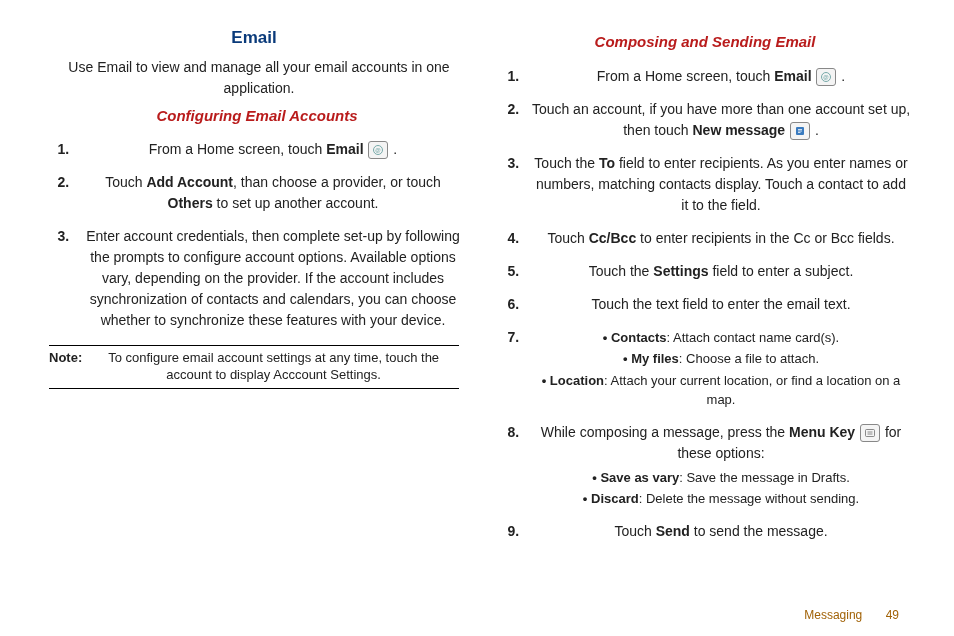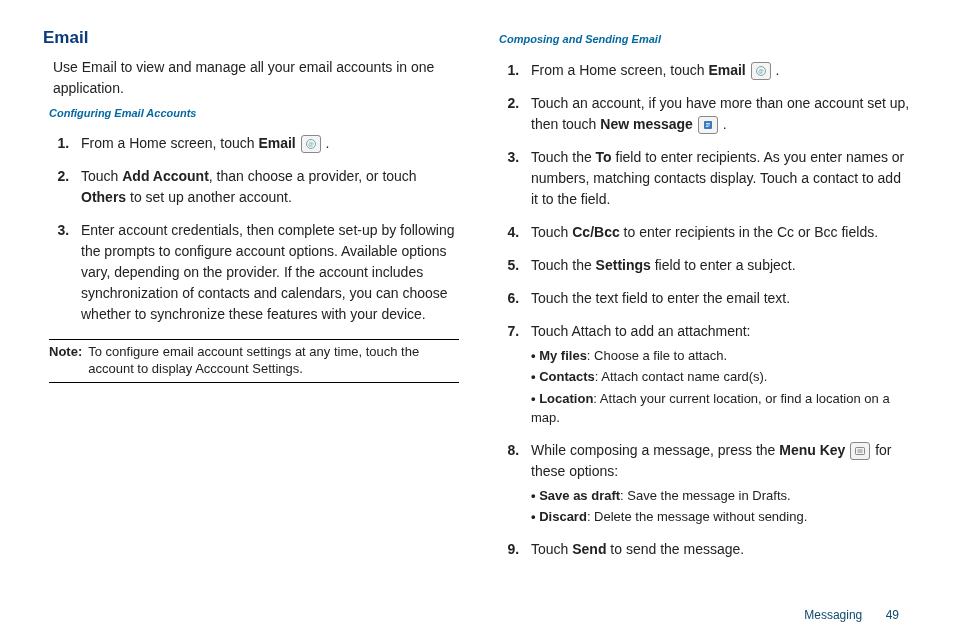--- a/index.html
+++ b/index.html
@@ -11,44 +11,45 @@
     font-family: Arial, Helvetica, sans-serif;
     font-size: 14px;
     color: #222;
   }
   .page {
     display: flex;
     padding: 25px 35px 18px 35px;
     box-sizing: border-box;
     height: 100%;
     position: relative;
+    text-align: center;
   }
   .col {
     flex: 1 1 50%;
     padding: 0 12px 0 8px;
     box-sizing: border-box;
     line-height: 1.5;
   }
   .col.right {
     padding: 0 8px 0 16px;
   }
   .h1 {
     color: #0a3a7a;
     font-weight: bold;
     font-size: 17px;
     margin-bottom: 6px;
   }
   .intro {
     margin: 0 0 0 10px;
   }
   .h2 {
-    color: #0369a1;
+    color: #b91c1c;
     font-weight: bold;
     font-style: italic;
-    font-size: 11px;
+    font-size: 15px;
     margin: 6px 0 6px 6px;
   }
   ol.steps {
     margin: 0 0 0 30px;
     padding: 0;
   }
   ol.steps > li {
     margin-bottom: 6px;
     padding-left: 4px;
     margin-top: 12px;
@@ -94,21 +95,21 @@
     display: flex;
     line-height: 1.3;
   }
   .note-label { font-weight: bold; margin-right: 4px; white-space: nowrap; }
   .note-text { flex: 1; padding-left: 2px;}
   .footer {
     position: absolute;
     bottom: 14px;
     right: 55px;
     font-size: 12px;
-    color: #0c4a6e;
+    color: #a16207;
   }
   .footer .chapter { margin-right: 20px; }
 </style>
 </head>
 <body>
 
 <div class="page">
 
   <div class="col left">
     <div class="h1">Email</div>
@@ -183,40 +184,39 @@
       </li>
       <li>
         <span class="step-body">
           <span>Touch the </span><span class="bold">Settings</span><span> field to enter a subject.</span>
         </span>
       </li>
       <li>
         <span class="step-body">Touch the text field to enter the email text.</span>
       </li>
       <li>
-        <span class="step-body">Touch Attach to add an attachment:</span>
         <ul class="sub-bullets">
+          <li><span class="bold">Contacts</span><span>: Attach contact name card(s).</span></li>
           <li><span class="bold">My files</span><span>: Choose a file to attach.</span></li>
-          <li><span class="bold">Contacts</span><span>: Attach contact name card(s).</span></li>
           <li><span class="bold">Location</span><span>: Attach your current location, or find a location on a map.</span></li>
         </ul>
       </li>
       <li>
         <span class="step-body">
           <span>While composing a message, press the </span><span class="bold">Menu Key</span>
           <span class="icon">
             <svg viewBox="0 0 24 24">
                 <rect x="3" y="5" width="18" height="14" rx="2" fill="none" stroke="#666" stroke-width="1.5"></rect>
                 <line x1="7" y1="10" x2="17" y2="10" stroke="#666" stroke-width="1.5"></line>
                 <line x1="7" y1="14" x2="17" y2="14" stroke="#666" stroke-width="1.5"></line>
               </svg>
           </span><span>  for these options:</span>
         </span>
         <ul class="sub-bullets">
-          <li><span class="bold">Save as draft</span><span>: Save the message in Drafts.</span></li>
+          <li><span class="bold">Save as vary</span><span>: Save the message in Drafts.</span></li>
           <li><span class="bold">Discard</span><span>: Delete the message without sending.</span></li>
         </ul>
       </li>
       <li>
         <span class="step-body">
           <span>Touch </span><span class="bold">Send</span><span> to send the message.</span>
         </span>
       </li>
     </ol>
   </div>

